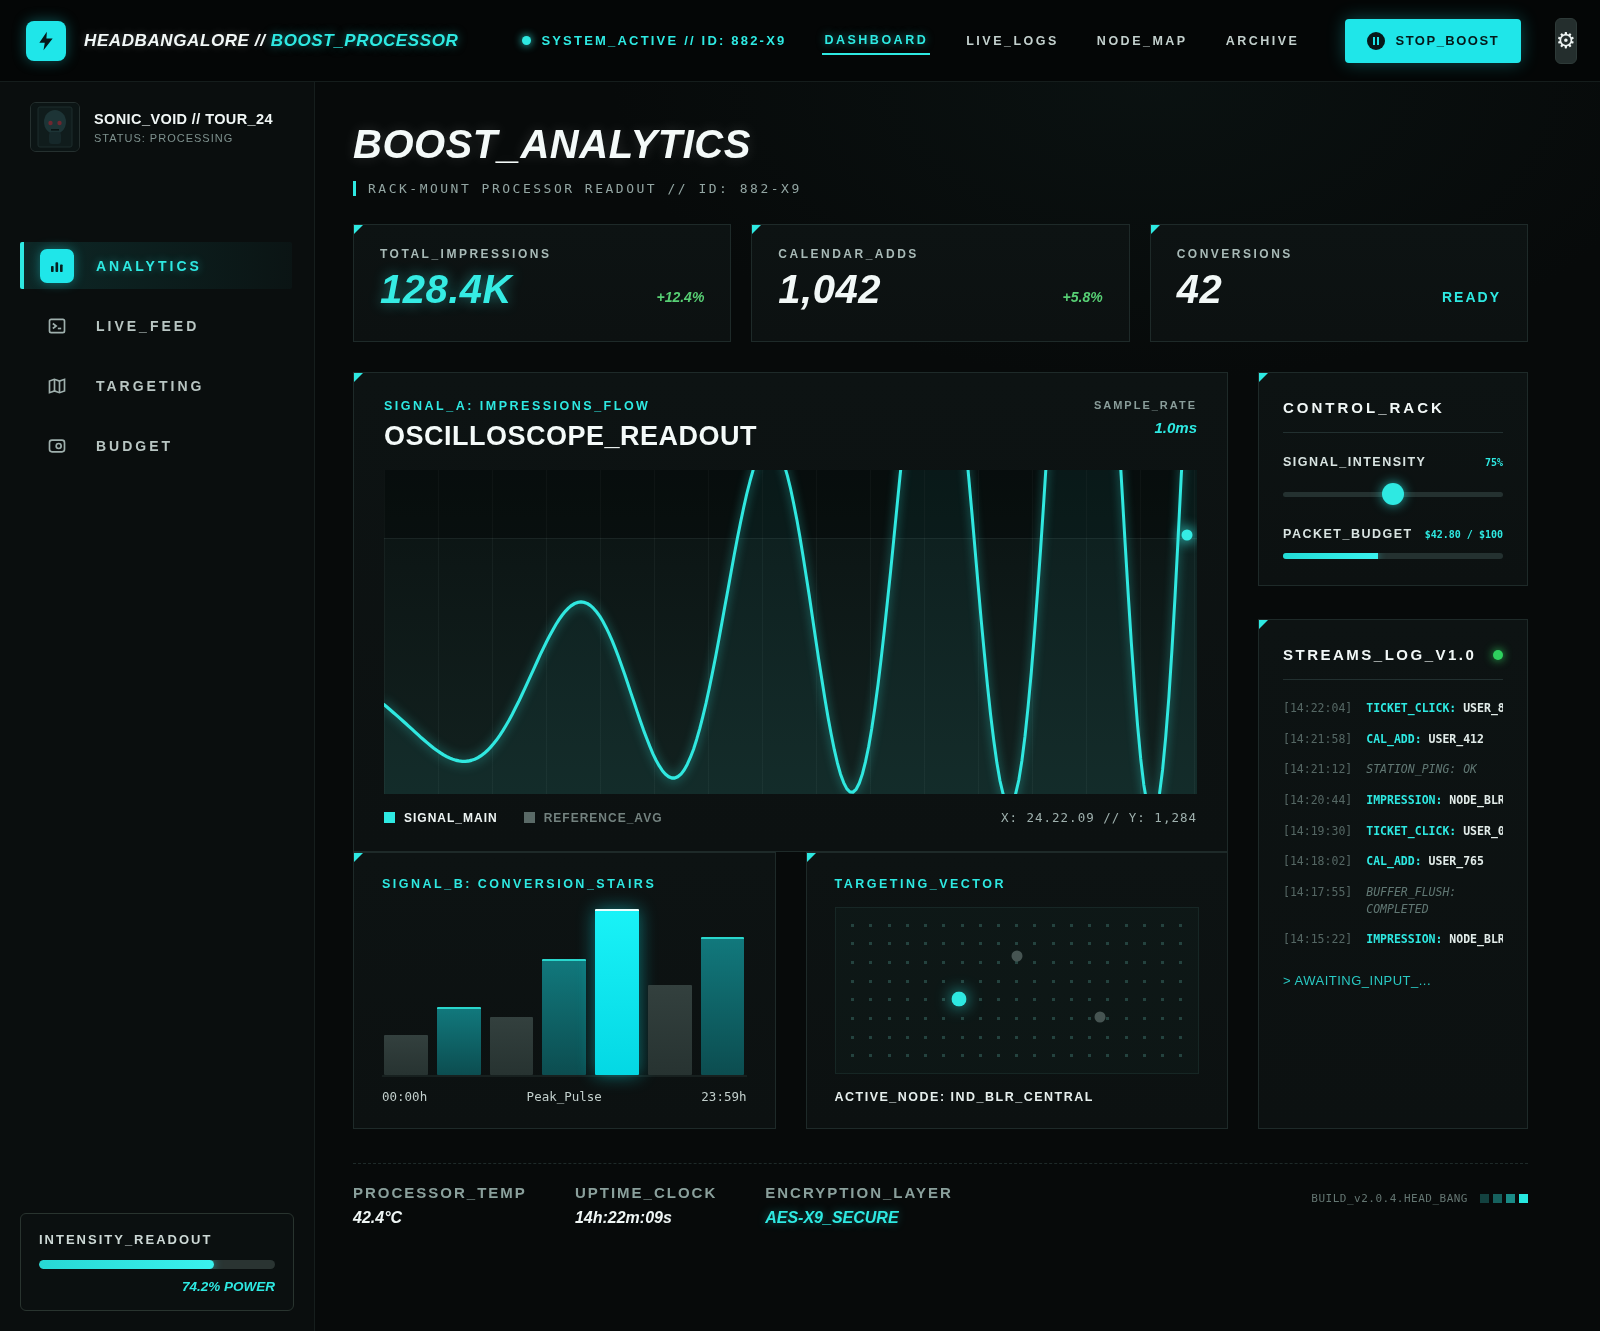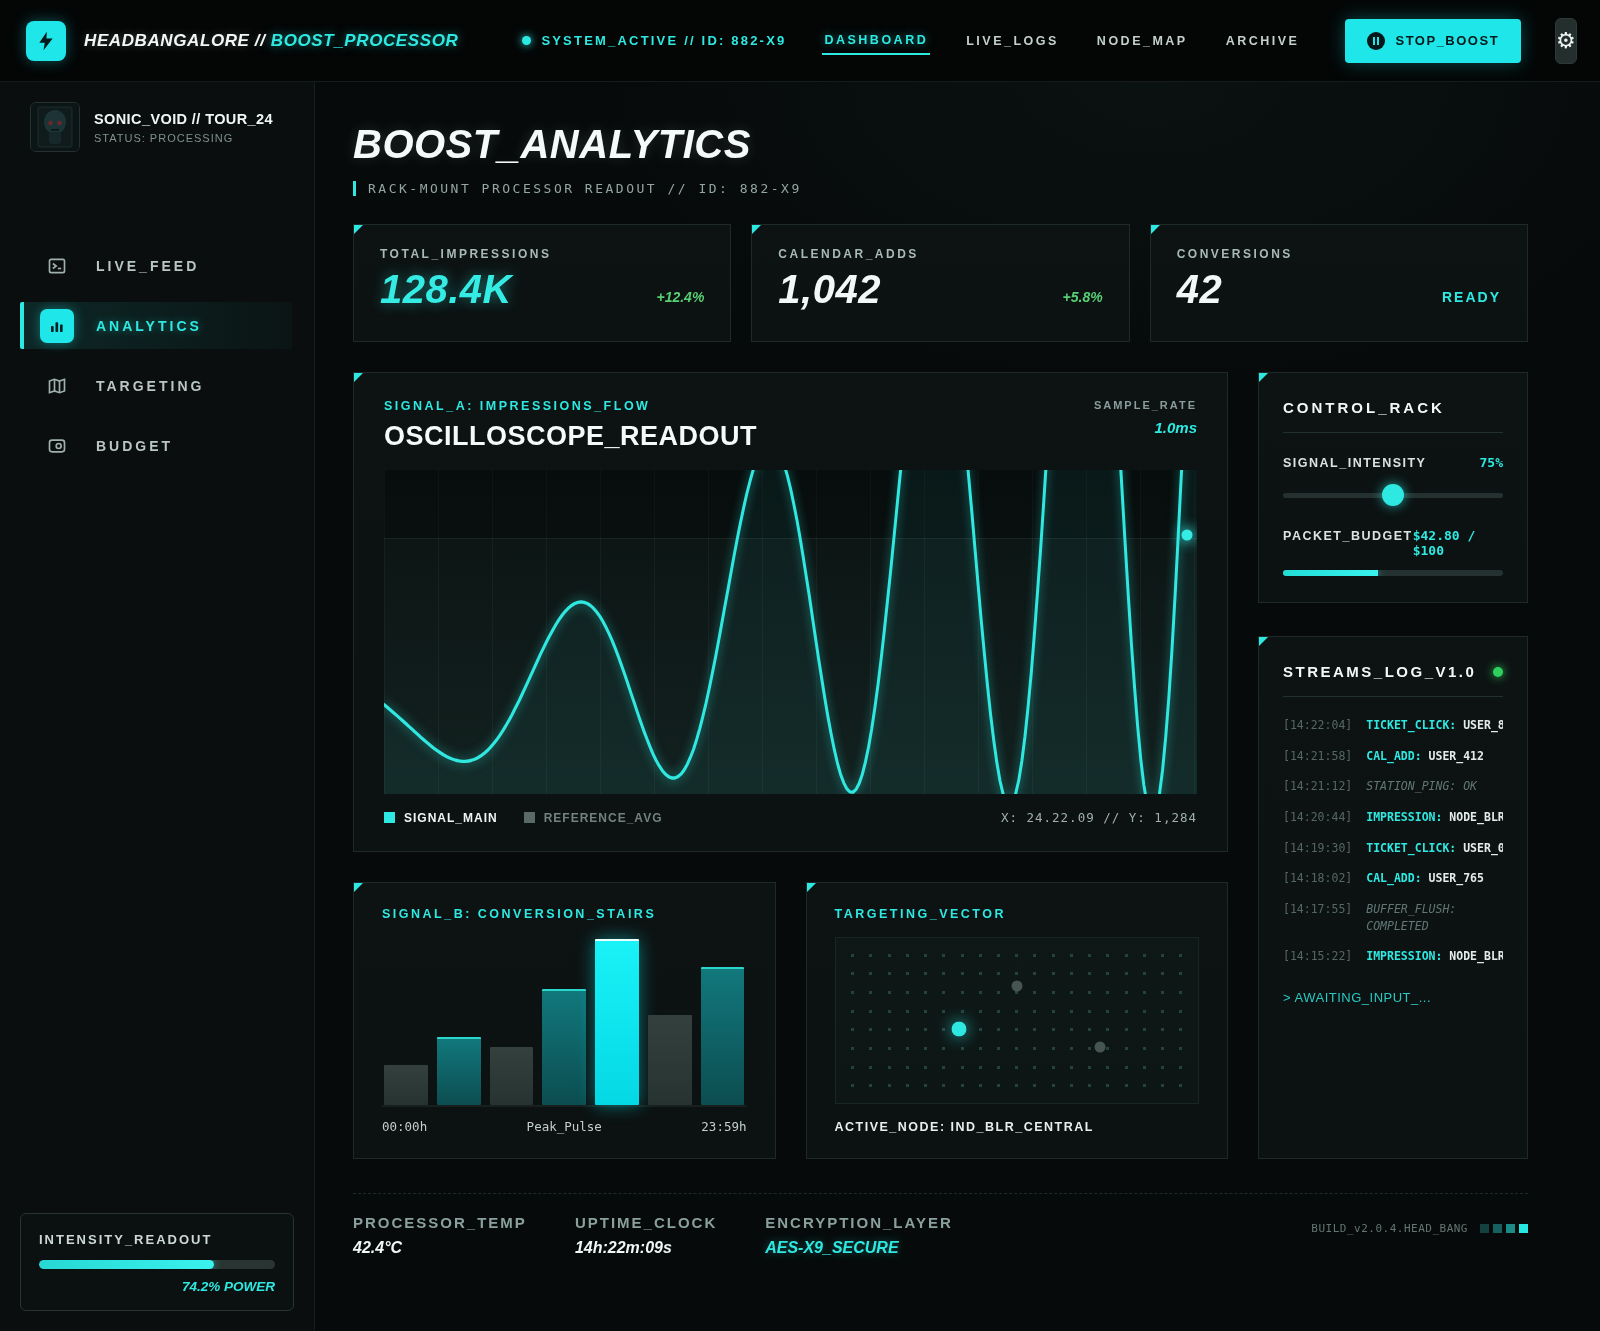--- a/index.html
+++ b/index.html
@@ -84,21 +84,21 @@
   .stats-row{ display:grid; grid-template-columns:1fr 1fr 1fr; gap:20px; margin-top:28px; }
   .stat-card{ height:118px; padding:22px 26px; }
   .st-label{ font-size:12px; font-weight:bold; letter-spacing:2.5px; color:#a8bab7; }
   .st-bottom{ display:flex; align-items:flex-end; margin-top:8px; }
   .st-value{ font-size:40px; font-weight:bold; font-style:italic; color:#f2f8f7; letter-spacing:.5px; line-height:1; }
   .st-value.accent{ color:#35ece4; text-shadow:0 0 14px rgba(53,236,228,.45); }
   .st-delta{ margin-left:auto; font-size:14px; font-weight:bold; font-style:italic; color:#57cf74; padding-bottom:4px; }
   .st-delta.ready{ color:#2ee9e2; font-style:normal; letter-spacing:2px; }
 
   .content{ display:grid; grid-template-columns:1fr 270px; gap:30px; margin-top:30px; }
-  .left-col{ display:flex; flex-direction:column; gap:30px; }
+  .left-col{ display:flex; flex-direction:column; }
 
   .osc-panel{ height:480px; padding:26px 30px; display:flex; flex-direction:column; }
   .osc-head{ display:flex; }
   .kicker{ font-size:12.5px; font-weight:bold; letter-spacing:2.5px; color:#2ee9e2; }
   .osc-title{ font-size:27px; font-weight:bold; letter-spacing:.5px; color:#f4faf9; margin-top:8px; }
   .osc-right{ margin-left:auto; text-align:right; }
   .sr-label{ font-size:11px; font-weight:bold; letter-spacing:2px; color:#8a9d9a; }
   .sr-value{ font-size:15px; font-weight:bold; font-style:italic; color:#2ee9e2; margin-top:8px; }
   .scope{ position:relative; flex:1; margin-top:18px; overflow:hidden;
     background:linear-gradient(180deg,#0b1312 0%,#0d1716 30%,#12211f 100%); }
@@ -134,21 +134,21 @@
     box-shadow:0 0 16px rgba(46,233,226,.8); }
   .dm-node.inactive{ width:11px; height:11px; background:#5a6a67; opacity:.75; }
   .active-node{ margin-top:16px; font-size:12.5px; font-weight:bold; letter-spacing:1.5px; color:#e6efed; }
 
   .right-col{ display:flex; flex-direction:column; gap:33px; }
   .rack{ padding:26px 24px; }
   .rack-title{ font-size:15px; font-weight:bold; letter-spacing:3px; color:#f2f8f7;
     padding-bottom:16px; border-bottom:1px solid #223030; }
   .row-lbl{ display:flex; margin-top:22px; align-items:baseline; }
   .ctl-label{ font-size:12.5px; font-weight:bold; letter-spacing:1.5px; color:#d9e4e2; }
-  .ctl-val{ margin-left:auto; font-family:"DejaVu Sans Mono", monospace; font-size:13px; font-weight:bold; color:#2ee9e2; }
+  .ctl-val{ margin-left:auto; font-family:"DejaVu Sans Mono", monospace; font-size:10px; font-weight:bold; color:#2ee9e2; }
   .slider{ position:relative; height:22px; margin-top:14px; cursor:pointer; }
   .sl-track{ position:absolute; left:0; right:0; top:9px; height:5px; border-radius:3px; background:#243130; }
   .sl-thumb{ position:absolute; top:0; width:22px; height:22px; border-radius:50%; background:#2ee9e2;
     box-shadow:0 0 12px rgba(46,233,226,.7); transform:translateX(-50%); }
   .budget-bar{ height:6px; border-radius:3px; background:#243130; margin-top:12px; overflow:hidden; cursor:pointer; }
   .budget-fill{ height:100%; background:linear-gradient(90deg,#22dcd6,#3af2ee); box-shadow:0 0 8px rgba(46,233,226,.6); }
 
   .streamlog{ flex:1; padding:26px 24px; display:flex; flex-direction:column; overflow:hidden; }
   .sl-head{ display:flex; align-items:center; padding-bottom:16px; border-bottom:1px solid #223030; }
   .sl-title{ font-size:15px; font-weight:bold; letter-spacing:2.5px; color:#f2f8f7; }
@@ -221,39 +221,39 @@
           <circle cx="28.5" cy="20" r="2.2" fill="#6e2730"></circle>
           <rect x="20" y="26" width="8" height="1.6" fill="#0a1414"></rect>
         </svg>
       </div>
       <div>
         <div class="u-name">SONIC_VOID // TOUR_24</div>
         <div class="u-status">STATUS: PROCESSING</div>
       </div>
     </div>
     <nav class="menu" id="sidemenu">
+        <div class="menu-item active">
+          <span class="mi-icon">
+            <svg width="18" height="18" viewBox="0 0 24 24" fill="currentColor">
+              <rect x="4" y="12" width="3.5" height="8" rx="1"></rect>
+              <rect x="10" y="7" width="3.5" height="13" rx="1"></rect>
+              <rect x="16" y="10" width="3.5" height="10" rx="1"></rect>
+            </svg>
+          </span>
+          <span class="mi-label">ANALYTICS</span>
+        </div>
         <div class="menu-item">
           <span class="mi-icon">
             <svg width="20" height="20" viewBox="0 0 24 24" fill="none" stroke="currentColor" stroke-width="2">
               <rect x="3" y="4" width="18" height="16" rx="2"></rect>
               <path d="M7 9l4 3-4 3"></path>
               <path d="M13 15h4"></path>
             </svg>
           </span>
           <span class="mi-label">LIVE_FEED</span>
-        </div>
-        <div class="menu-item active">
-          <span class="mi-icon">
-            <svg width="18" height="18" viewBox="0 0 24 24" fill="currentColor">
-              <rect x="4" y="12" width="3.5" height="8" rx="1"></rect>
-              <rect x="10" y="7" width="3.5" height="13" rx="1"></rect>
-              <rect x="16" y="10" width="3.5" height="10" rx="1"></rect>
-            </svg>
-          </span>
-          <span class="mi-label">ANALYTICS</span>
         </div>
         <div class="menu-item">
           <span class="mi-icon">
             <svg width="20" height="20" viewBox="0 0 24 24" fill="none" stroke="currentColor" stroke-width="2">
               <path d="M9 4L3 6v14l6-2 6 2 6-2V4l-6 2-6-2z"></path>
               <path d="M9 4v14M15 6v14"></path>
             </svg>
           </span>
           <span class="mi-label">TARGETING</span>
         </div>

